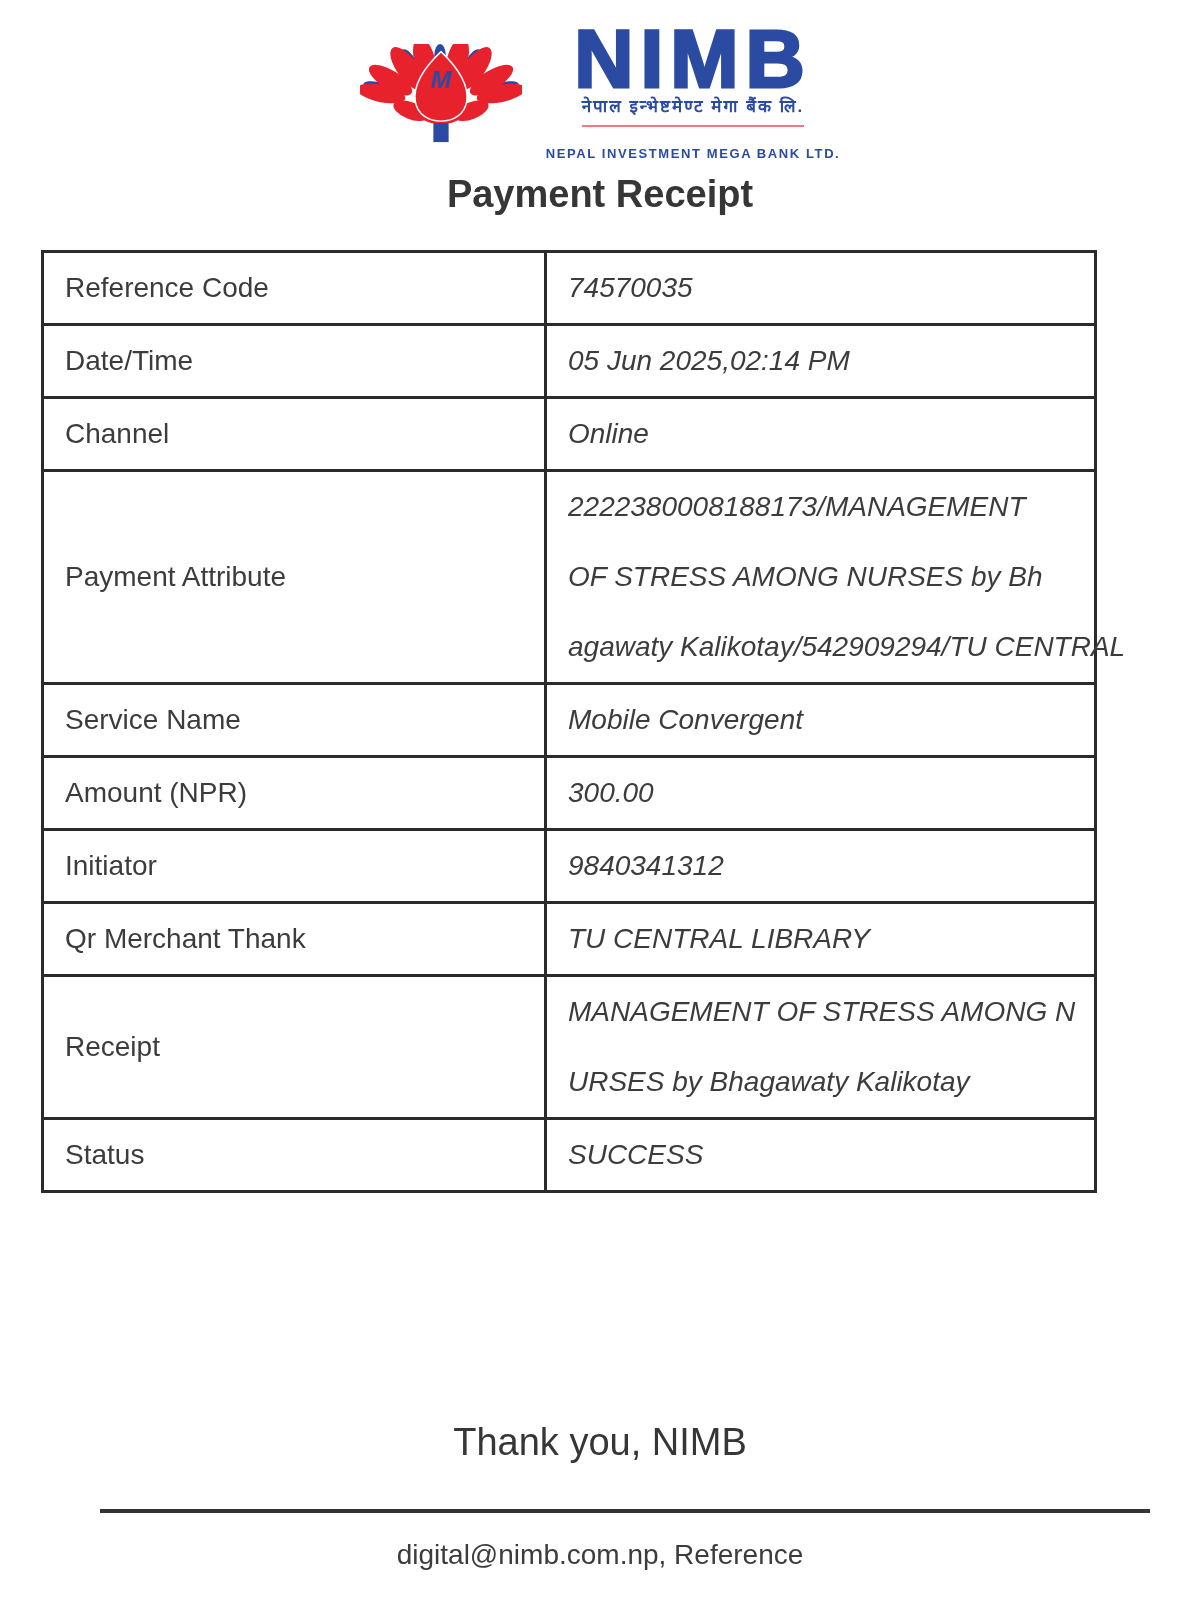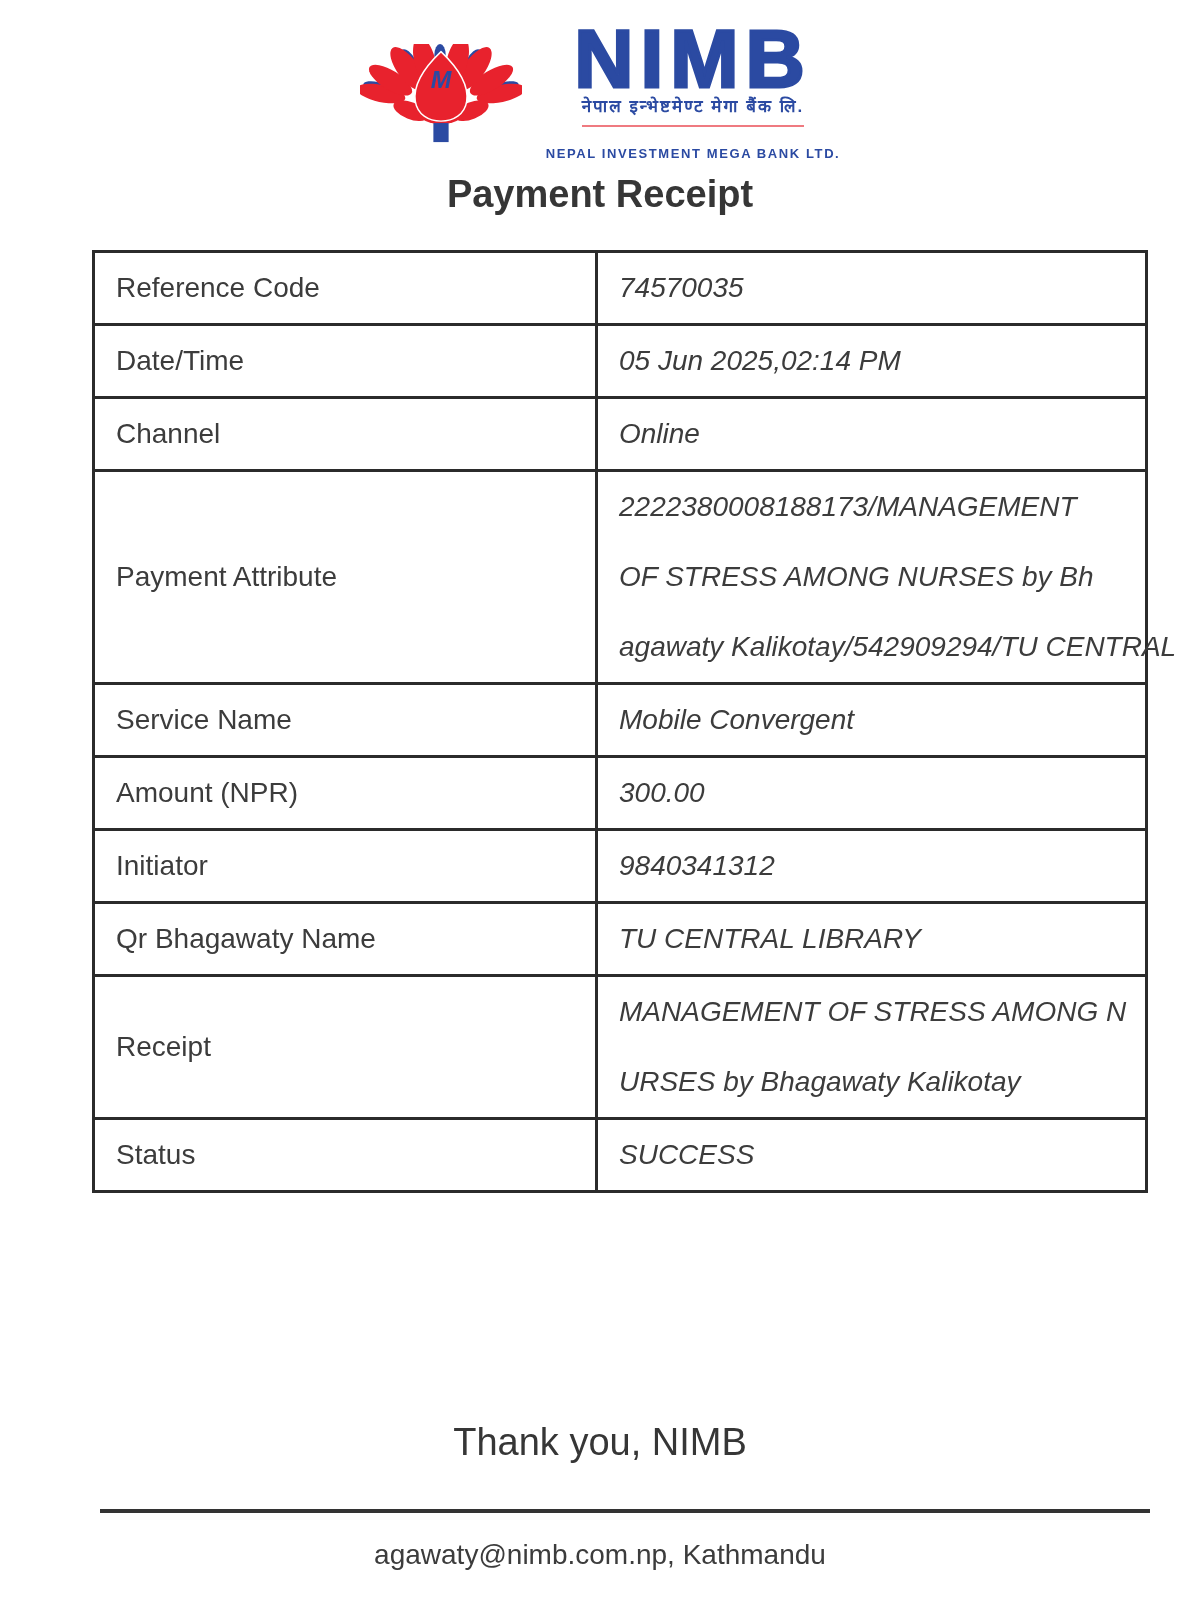--- a/index.html
+++ b/index.html
@@ -53,21 +53,21 @@
     margin-top:28px;
     text-align:center;
     font-size:38px;
     font-weight:700;
     color:#363636;
     line-height:40px;
   }
 
   table.receipt{
     margin-top:36px;
-    margin-left:92px;
+    margin-left:41px;
     width:1053px;
     table-layout:fixed;
     border-collapse:collapse;
     padding-left:32px;
   }
   table.receipt col.c1{width:503px;}
   table.receipt col.c2{width:550px;}
   table.receipt td{
     border:3px solid var(--border);
     vertical-align:middle;
@@ -194,21 +194,21 @@
   </tr>
 
   <tr>
     <td class="label">Initiator</td>
     <td class="value">
           <div class="line">9840341312</div>
         </td>
   </tr>
 
   <tr>
-    <td class="label">Qr Bhagawaty Name</td>
+    <td class="label">Qr Merchant Thank</td>
     <td class="value">
           <div class="line">TU CENTRAL LIBRARY</div>
         </td>
   </tr>
 
   <tr>
     <td class="label">Receipt</td>
     <td class="value">
           <div class="line">MANAGEMENT OF STRESS AMONG N</div>
           <div class="line">URSES by Bhagawaty Kalikotay</div>
@@ -219,13 +219,13 @@
     <td class="label">Status</td>
     <td class="value">
           <div class="line">SUCCESS</div>
         </td>
   </tr>
 </tbody>
 </table>
 
 <div class="thanks">Thank you, NIMB</div>
 <div class="footer-divider"></div>
-<div class="contact">agawaty@nimb.com.np, Kathmandu</div>
+<div class="contact">digital@nimb.com.np, Reference</div>
 
 </body></html>

